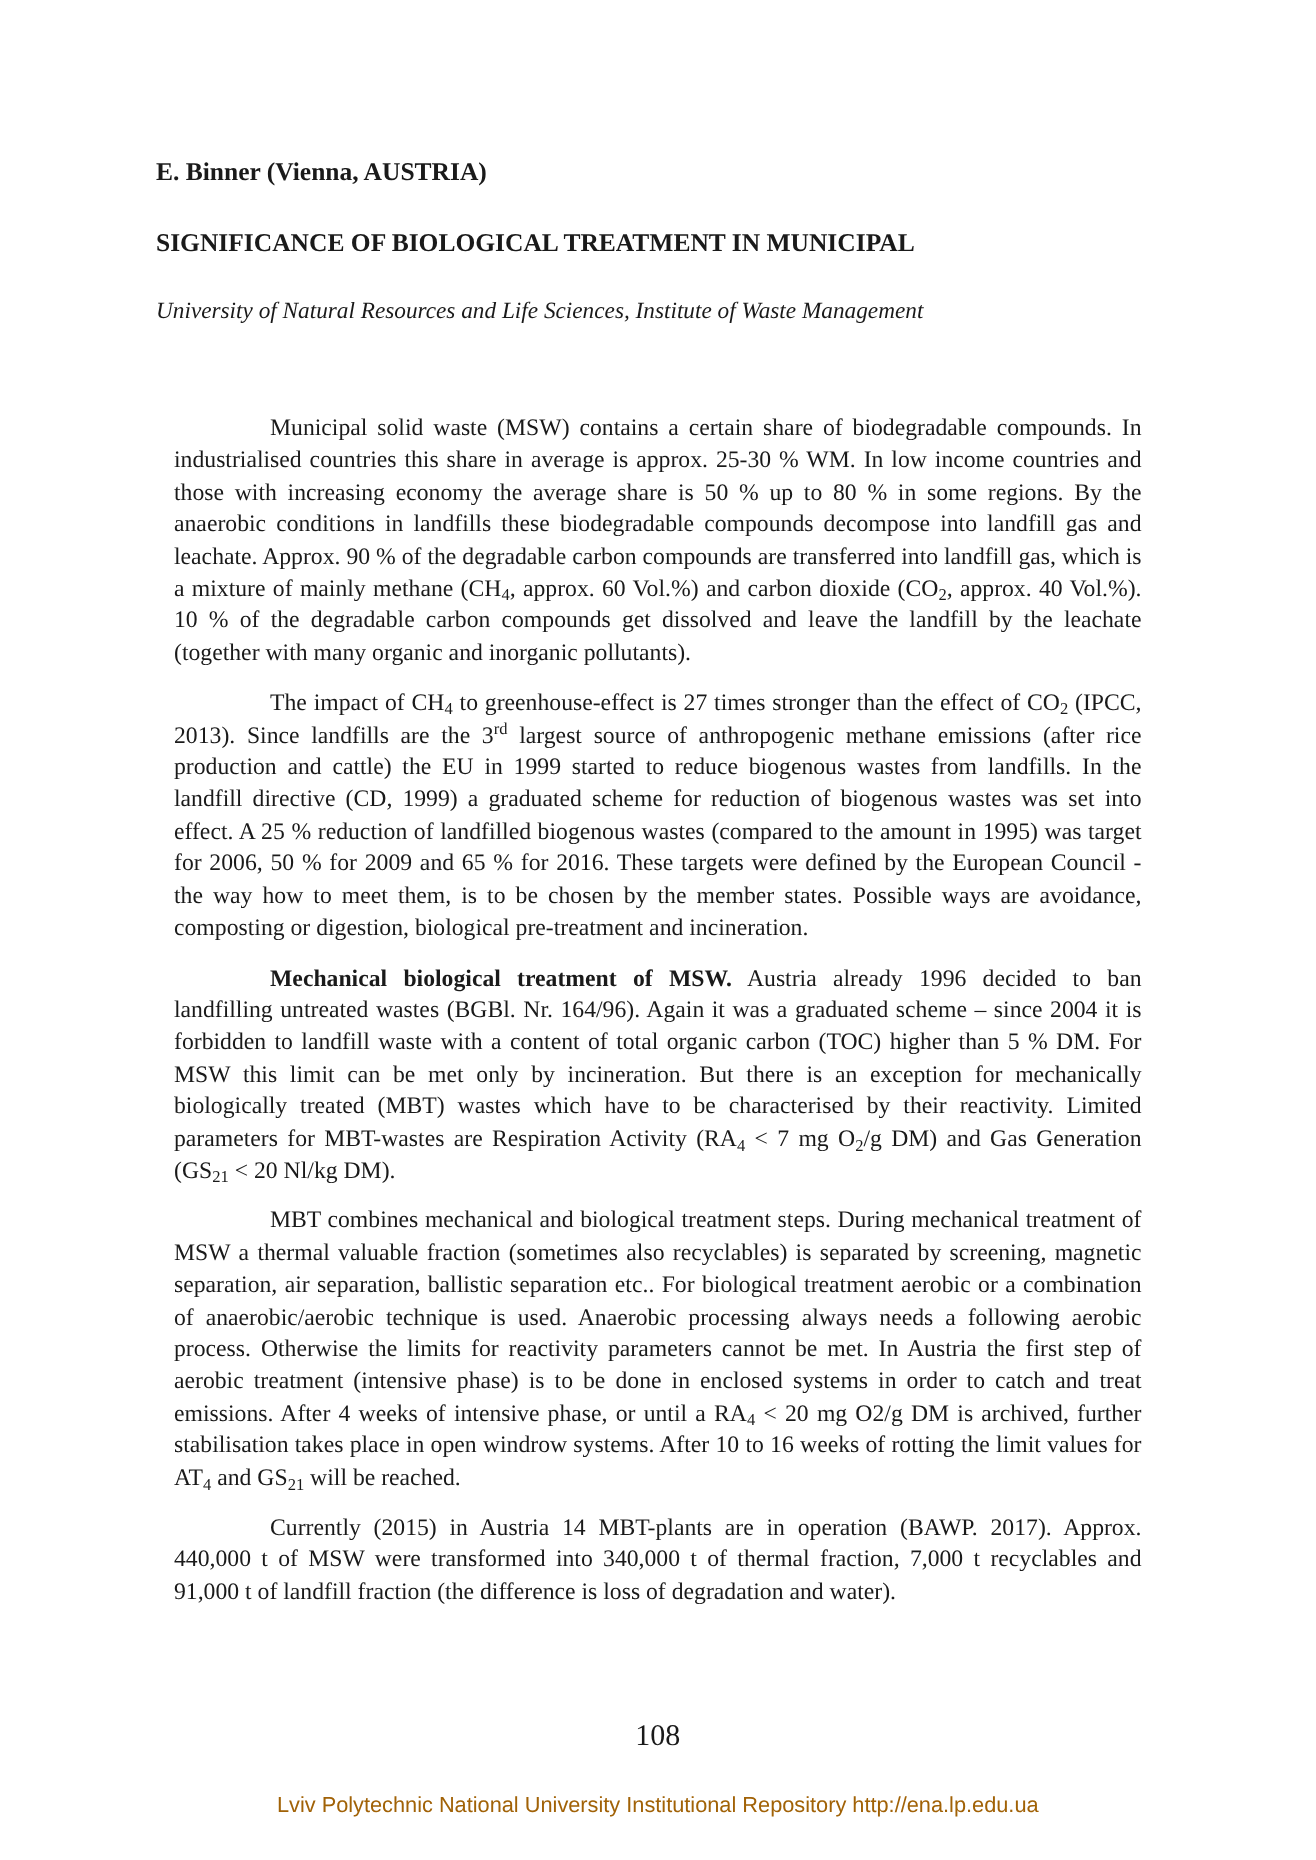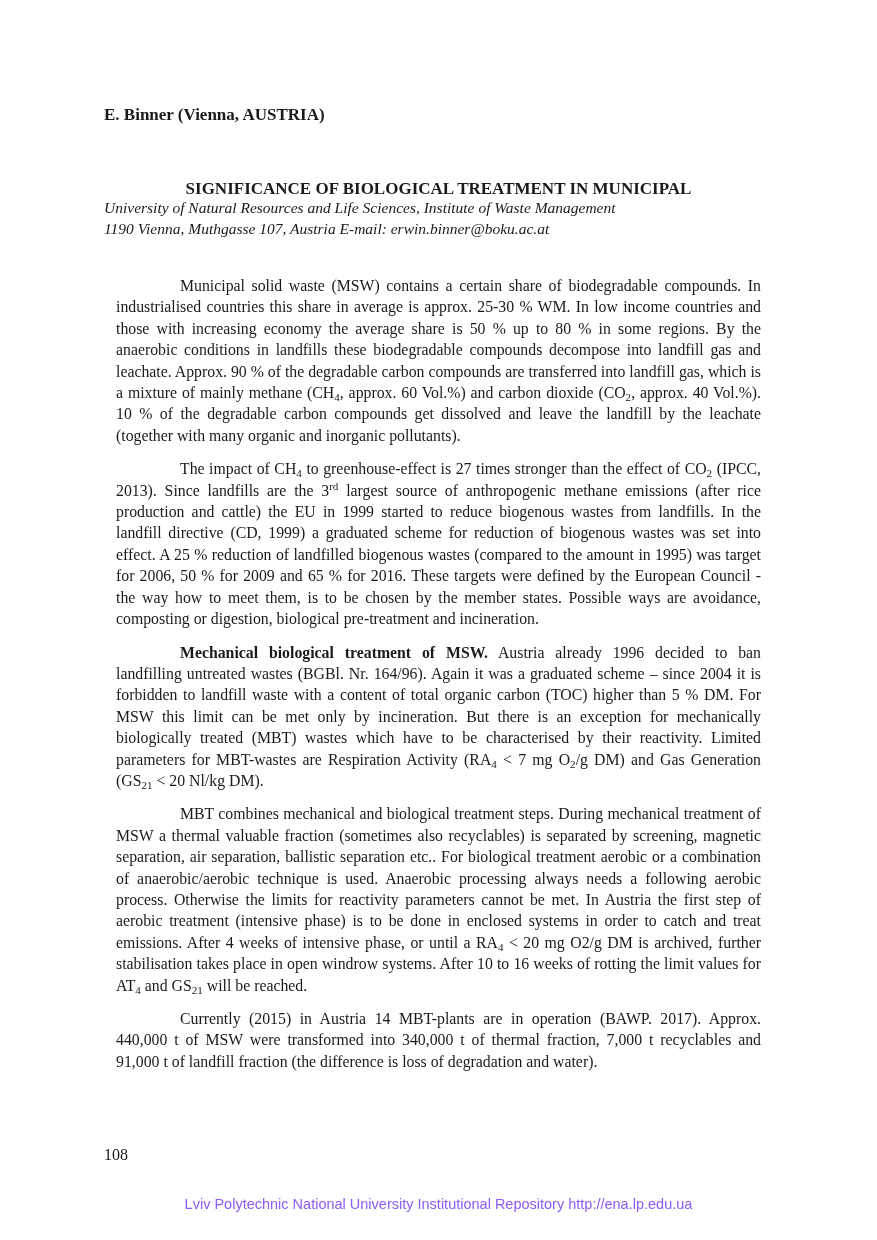--- a/index.html
+++ b/index.html
@@ -8,57 +8,56 @@
     font-family: "Liberation Serif", "DejaVu Serif", serif;
     color: #1a1a1a;
   }
   .page { position: absolute; left: 104px; top: 0; width: 669px; }
   .author {
     position: absolute; top: 104px; left: 0; width: 100%;
     text-align: left; font-weight: bold; font-size: 17px; line-height: 22px;
   }
   .title {
     position: absolute; top: 151px; left: 0; width: 100%;
-    text-align: center; font-weight: bold; font-size: 17px; line-height: 22px; margin-top: 27px;
+    font-weight: bold; font-size: 17px; line-height: 22px;
   }
   .affil {
     position: absolute; top: 197px; left: 0; width: 100%;
     text-align: left; font-style: italic; font-size: 15.5px; line-height: 21px;
   }
   .body {
     position: absolute; top: 263px; left: 0; width: 100%;
     font-size: 15.8px; line-height: 21.4px; text-align: justify;
   }
   .body p { margin: 12px; text-indent: 64px; }
   .body b { font-weight: bold; }
   sub { font-size: 70%; vertical-align: -3px; line-height: 0; }
   sup { font-size: 70%; vertical-align: 6px; line-height: 0; }
   .pagenum {
     position: absolute; top: 1146px; left: 0; width: 100%;
-    text-align: left; font-size: 16px; font-family: Liberation Serif, serif;
+    text-align: center; font-size: 20px; font-family: Liberation Serif, serif;
   }
   .footer {
     position: absolute; top: 1196px; left: 0; width: 877px;
     text-align: center; font-family: "Liberation Sans", "DejaVu Sans", sans-serif;
-    font-size: 14.5px; color: #8b5cf6;
+    font-size: 14.5px; color: #a16207;
   }
 </style>
 </head>
 <body>
 
 <div class="page">
   <div class="author">E. Binner (Vienna, AUSTRIA)</div>
 
   <div class="title">
     <div>SIGNIFICANCE OF BIOLOGICAL TREATMENT IN MUNICIPAL</div>
   </div>
 
   <div class="affil">
     <div>University of Natural Resources and Life Sciences, Institute of Waste Management</div>
-    <div>1190 Vienna, Muthgasse 107, Austria  E-mail: erwin.binner@boku.ac.at</div>
   </div>
 
   <div class="body">
     <p><span>Municipal solid waste (MSW) contains a certain share of biodegradable compounds. In industrialised countries this share in average is approx. 25-30 % WM. In low income countries and those with increasing economy the average share is 50 % up to 80 % in some regions. By the anaerobic conditions in landfills these biodegradable compounds decompose into landfill gas and leachate. Approx. 90 % of the degradable carbon compounds are transferred into landfill gas, which is a mixture of mainly methane (CH</span><sub>4</sub><span>, approx. 60 Vol.%) and carbon dioxide (CO</span><sub>2</sub><span>, approx. 40 Vol.%). 10 % of the degradable carbon compounds get dissolved and leave the landfill by the leachate (together with many organic and inorganic pollutants).</span></p>
 
     <p><span>The impact of CH</span><sub>4</sub><span> to greenhouse-effect is 27 times stronger than the effect of CO</span><sub>2</sub><span> (IPCC, 2013). Since landfills are the 3</span><sup>rd</sup><span> largest source of anthropogenic methane emissions (after rice production and cattle) the EU in 1999 started to reduce biogenous wastes from landfills. In the landfill directive (CD, 1999) a graduated scheme for reduction of biogenous wastes was set into effect. A 25 % reduction of landfilled biogenous wastes (compared to the amount in 1995) was target for 2006, 50 % for 2009 and 65 % for 2016. These targets were defined by the European Council - the way how to meet them, is to be chosen by the member states. Possible ways are avoidance, composting or digestion, biological pre-treatment and incineration.</span></p>
 
     <p><b>Mechanical biological treatment of MSW.</b><span> Austria already 1996 decided to ban landfilling untreated wastes (BGBl. Nr. 164/96). Again it was a graduated scheme – since 2004 it is forbidden to landfill waste with a content of total organic carbon (TOC) higher than 5 % DM. For MSW this limit can be met only by incineration. But there is an exception for mechanically biologically treated (MBT) wastes which have to be characterised by their reactivity. Limited parameters for MBT-wastes are Respiration Activity (RA</span><sub>4</sub><span> &lt; 7 mg O</span><sub>2</sub><span>/g DM) and Gas Generation (GS</span><sub>21</sub><span> &lt; 20 Nl/kg DM).</span></p>
 
     <p><span>MBT combines mechanical and biological treatment steps. During mechanical treatment of MSW a thermal valuable fraction (sometimes also recyclables) is separated by screening, magnetic separation, air separation, ballistic separation etc.. For biological treatment aerobic or a combination of anaerobic/aerobic technique is used. Anaerobic processing always needs a following aerobic process. Otherwise the limits for reactivity parameters cannot be met. In Austria the first step of aerobic treatment (intensive phase) is to be done in enclosed systems in order to catch and treat emissions. After 4 weeks of intensive phase, or until a RA</span><sub>4</sub><span> &lt; 20 mg O2/g DM is archived, further stabilisation takes place in open windrow systems. After 10 to 16 weeks of rotting the limit values for AT</span><sub>4</sub><span> and GS</span><sub>21</sub><span> will be reached.</span></p>

